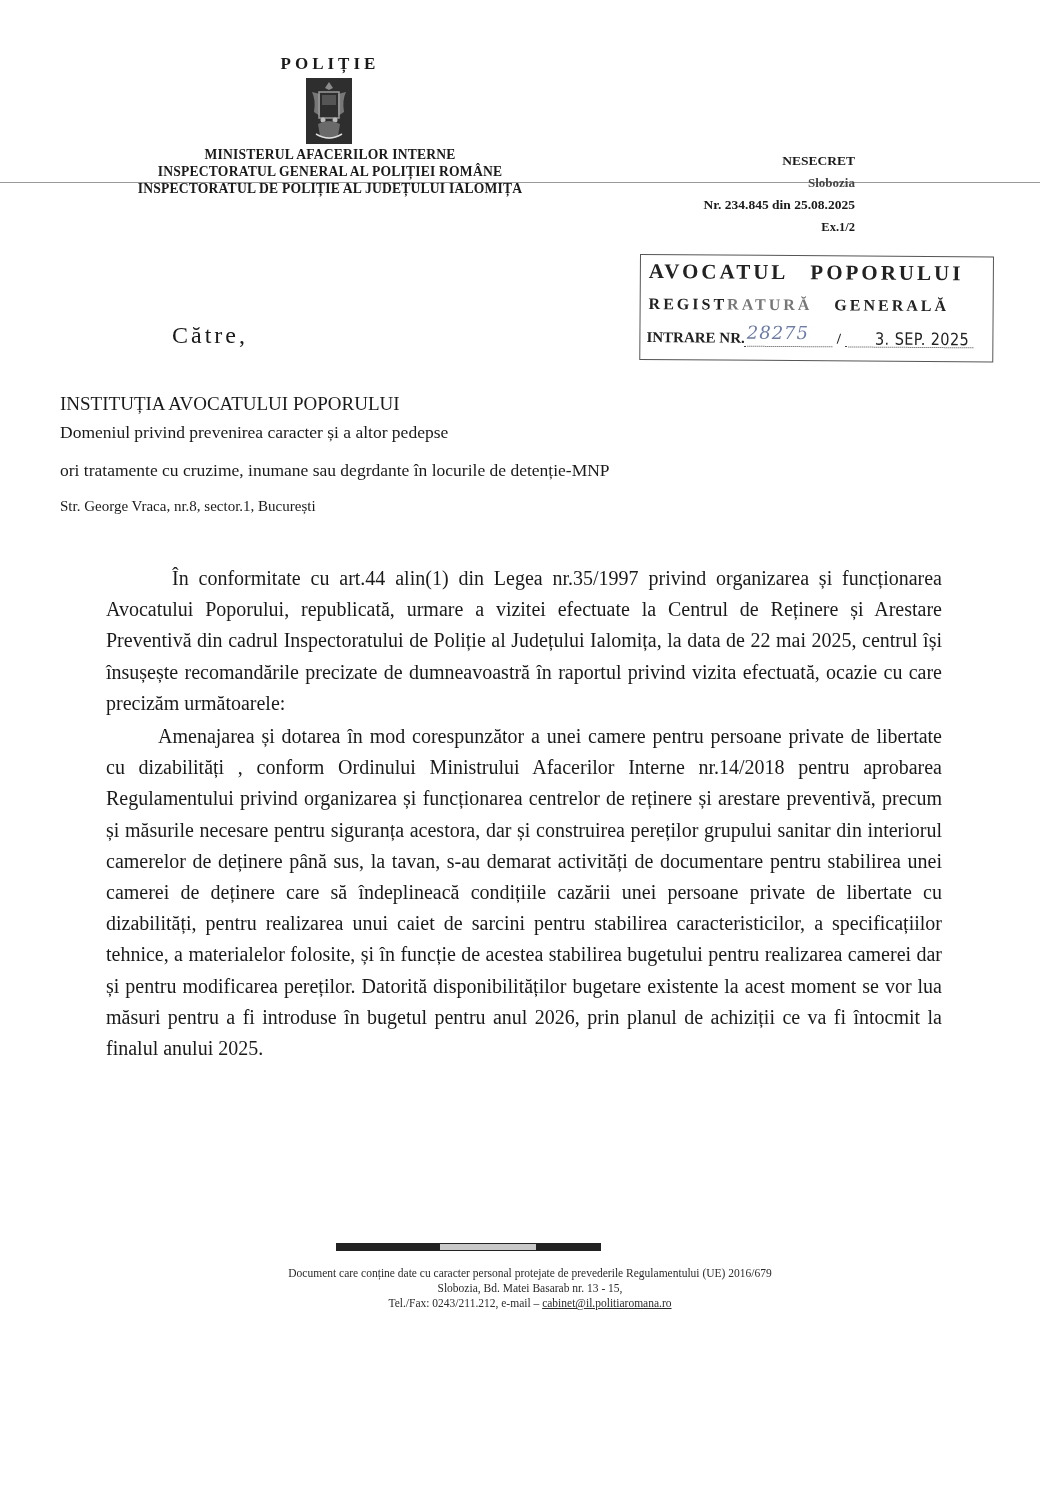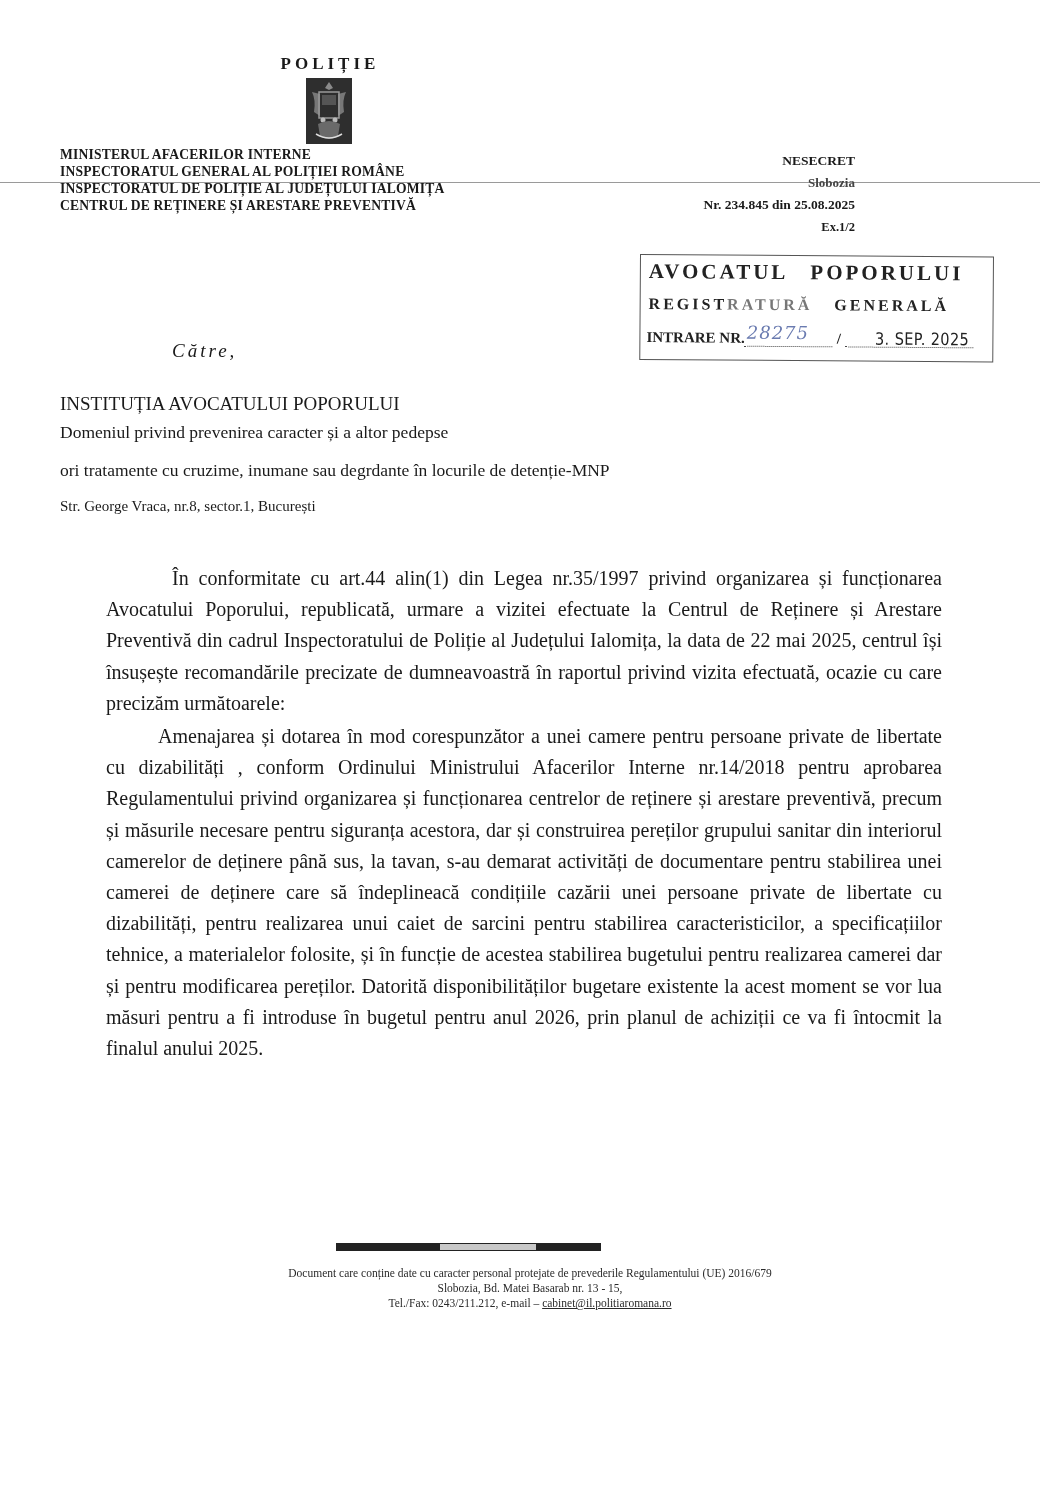--- a/index.html
+++ b/index.html
@@ -10,21 +10,21 @@
   .abs { position: absolute; }
   .hdr-country {
     left: 230px; top: 54px; width: 200px; text-align: center;
     font-weight: bold; font-size: 17px; letter-spacing: 4px;
   }
   .crest {
     left: 306px; top: 78px; width: 46px; height: 66px; background: #2b2b2b;
   }
   .crest svg { width: 100%; height: 100%; display: block; }
   .hdr-lines {
-    left: 60px; top: 146px; width: 540px; text-align: left;
+    left: 60px; top: 146px; width: 540px; text-align: center;
     font-weight: bold; font-size: 13.6px; line-height: 17px; letter-spacing: 0.2px;
   }
   .hdr-lines div { white-space: nowrap; }
   .rule {
     left: 0; top: 182px; width: 1040px; height: 1px; background: #9a9a9a;
   }
   .ref {
     left: 615px; top: 150px; width: 240px; text-align: right;
     font-weight: bold; font-size: 13.5px; line-height: 22px;
   }
@@ -42,21 +42,21 @@
   .stamp .s2 .faded { color: #777; }
   .stamp .s2 .w2 { margin-left: 22px; }
   .stamp .s3 { position: absolute; left: 6px; top: 72px; font-size: 15px; white-space: nowrap; display: flex; align-items: flex-end; }
   .stamp .dots { display: inline-block; border-bottom: 1.5px dotted #444; height: 18px; position: relative; text-align: right; }
   .stamp .hand {
     font-family: "DejaVu Serif", serif; font-style: italic; font-weight: normal;
     color: #6a7bb0; font-size: 18px; position: absolute; left: 2px; top: -6px; letter-spacing: 1px;
   }
   .stamp .sdate { font-family: "DejaVu Sans", sans-serif; font-weight: normal; font-size: 17px; position: absolute; right: 4px; bottom: -2px; letter-spacing: 0.5px; transform: scaleX(0.85); transform-origin: right bottom; }
   .catre {
-    left: 172px; top: 340px; font-style: italic; font-size: 19px; letter-spacing: 3px;
+    left: 172px; top: 322px; font-size: 24px; letter-spacing: 3px;
   }
   .recipient {
     left: 60px; top: 390px; width: 940px; text-align: left; font-weight: normal;
   }
   .recipient .r1 { font-size: 19px; line-height: 28px; }
   .recipient .r2 { font-size: 17.5px; line-height: 28px; }
   .recipient .r3 { font-size: 17.5px; line-height: 28px; margin-top: 10px; }
   .recipient .r4 { font-size: 15px; line-height: 24px; margin-top: 10px; }
   .body {
     left: 106px; top: 563px; width: 836px;
@@ -91,21 +91,20 @@
     <circle cx="29" cy="42" r="2.5" fill="#bbb"></circle>
     <path d="M12 46 Q23 40 34 46 L32 58 Q23 64 14 58 Z" fill="#6a6a6a"></path>
     <path d="M10 56 Q23 64 36 56" stroke="#ddd" stroke-width="1.5" fill="none"></path>
   </svg>
 </div>
 
 <div class="abs hdr-lines">
   <div>MINISTERUL AFACERILOR INTERNE</div>
   <div>INSPECTORATUL GENERAL AL POLIȚIEI ROMÂNE</div>
   <div>INSPECTORATUL DE POLIȚIE AL JUDEȚULUI IALOMIȚA</div>
-  <div>CENTRUL DE REȚINERE ȘI ARESTARE PREVENTIVĂ</div>
 </div>
 
 <div class="abs rule"></div>
 
 <div class="abs ref">
   <div>NESECRET</div>
   <div class="sloc">Slobozia</div>
   <div>Nr. 234.845 din 25.08.2025</div>
   <div class="exn">Ex.1/2</div>
 </div>

